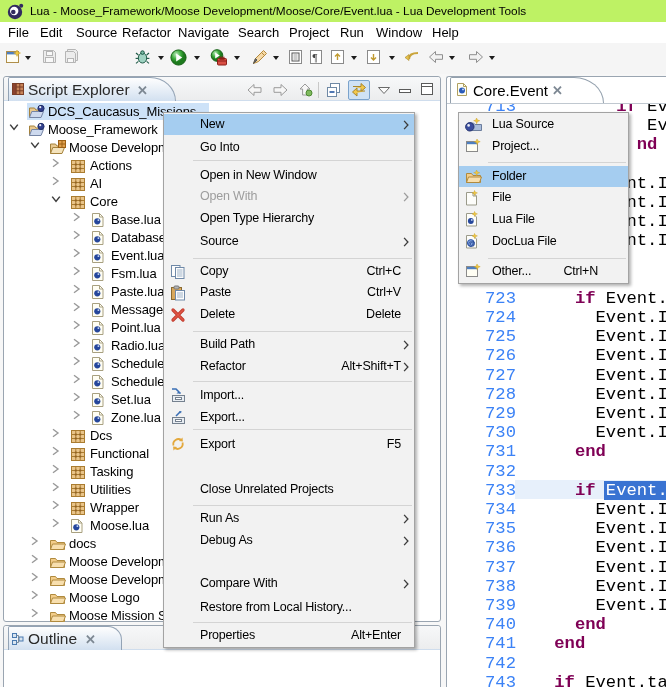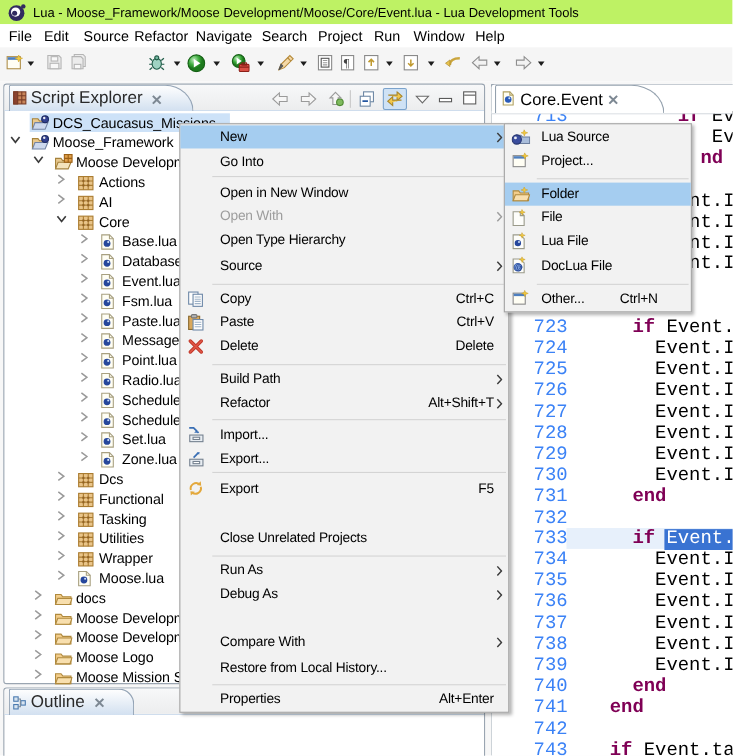--- a/index.html
+++ b/index.html
@@ -23,21 +23,21 @@
 .vtab .lbl{position:absolute;top:3px;font-size:15.5px;color:#2a2a2a;white-space:nowrap}
 .x{position:absolute;top:5px;font-size:13px;color:#7d8893;font-weight:bold}
 
 .trow{position:absolute;left:-2px;height:18px;width:436px;font-size:13px;letter-spacing:-0.1px;white-space:nowrap}
 .trow .lbl{position:absolute;top:1px}
 .trow svg{position:absolute;top:1px}
 .sel{position:absolute;left:25px;top:0;width:182px;height:17px;background:#cde2f8}
 .arr{position:absolute;top:4px}
 
 .menu{position:absolute;background:#f2f2f2;border:1px solid #a3a3a3;box-shadow:2px 2px 3px rgba(0,0,0,0.3);z-index:10}
-#cm{left:163px;top:112px;width:300px;height:536px}
+#cm{left:163px;top:112px;width:252px;height:536px}
 #sm{left:458px;top:112px;width:171px;height:172px}
 .mi{position:absolute;left:0px;right:0px;height:21px;font-size:12.5px;letter-spacing:-0.2px}
 .mi .t{position:absolute;left:36px;top:3px}
 .mi .k{position:absolute;right:13px;top:3px}
 .mi svg.a{position:absolute;left:auto;right:5px;top:6px;width:6px;height:10px}
 .mi svg{position:absolute;left:6px;top:2.5px}
 .mi.hl{background:#a5cdf0}
 .mi.dis{color:#9d9d9d}
 .msep{position:absolute;left:29px;right:2px;height:1px;background:#d4d4d4}
 #sm .mi .t{left:33px}

